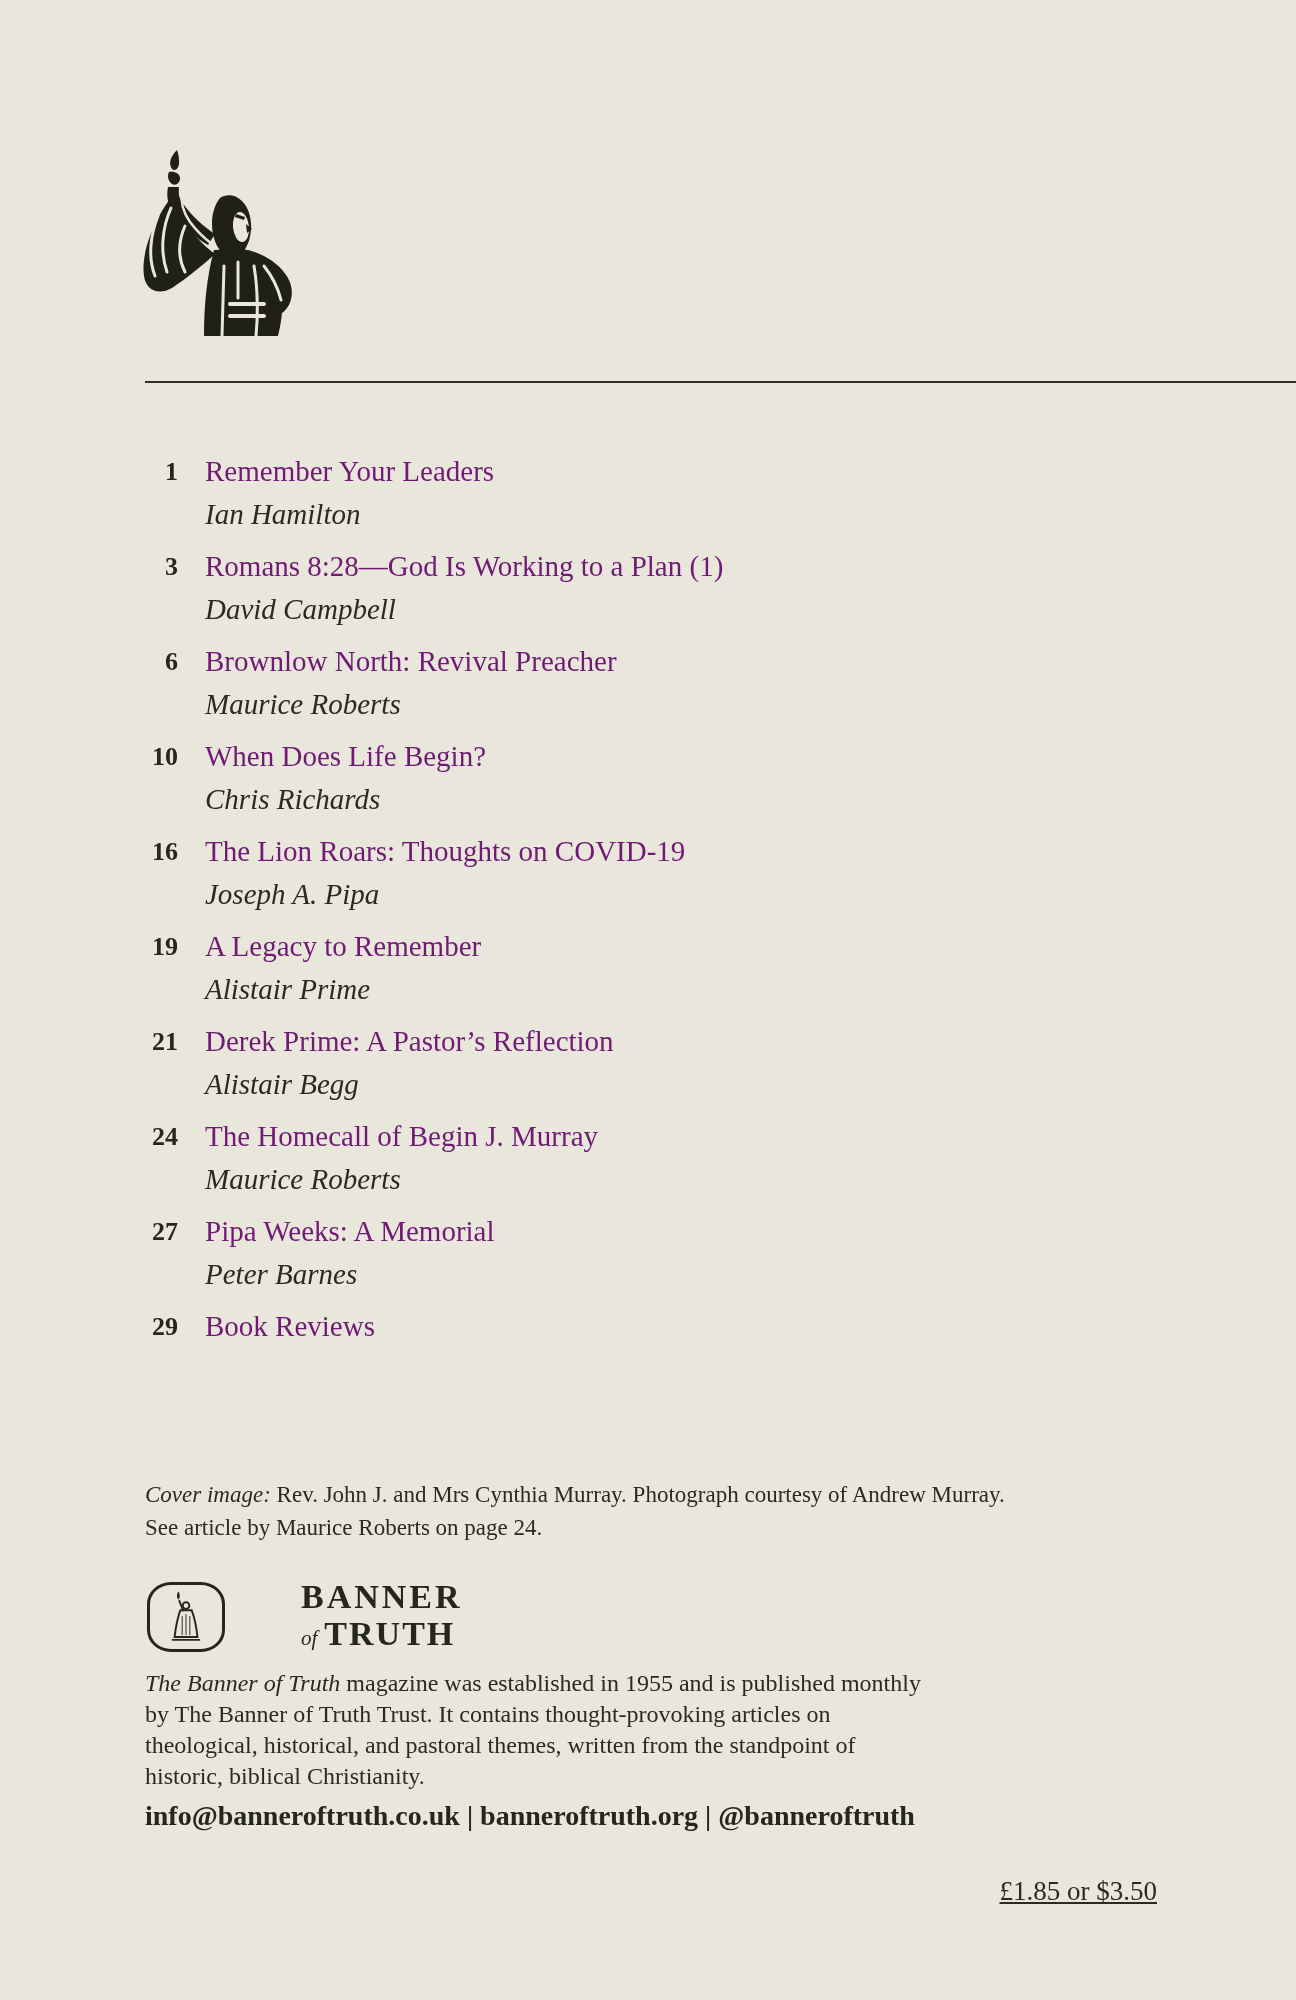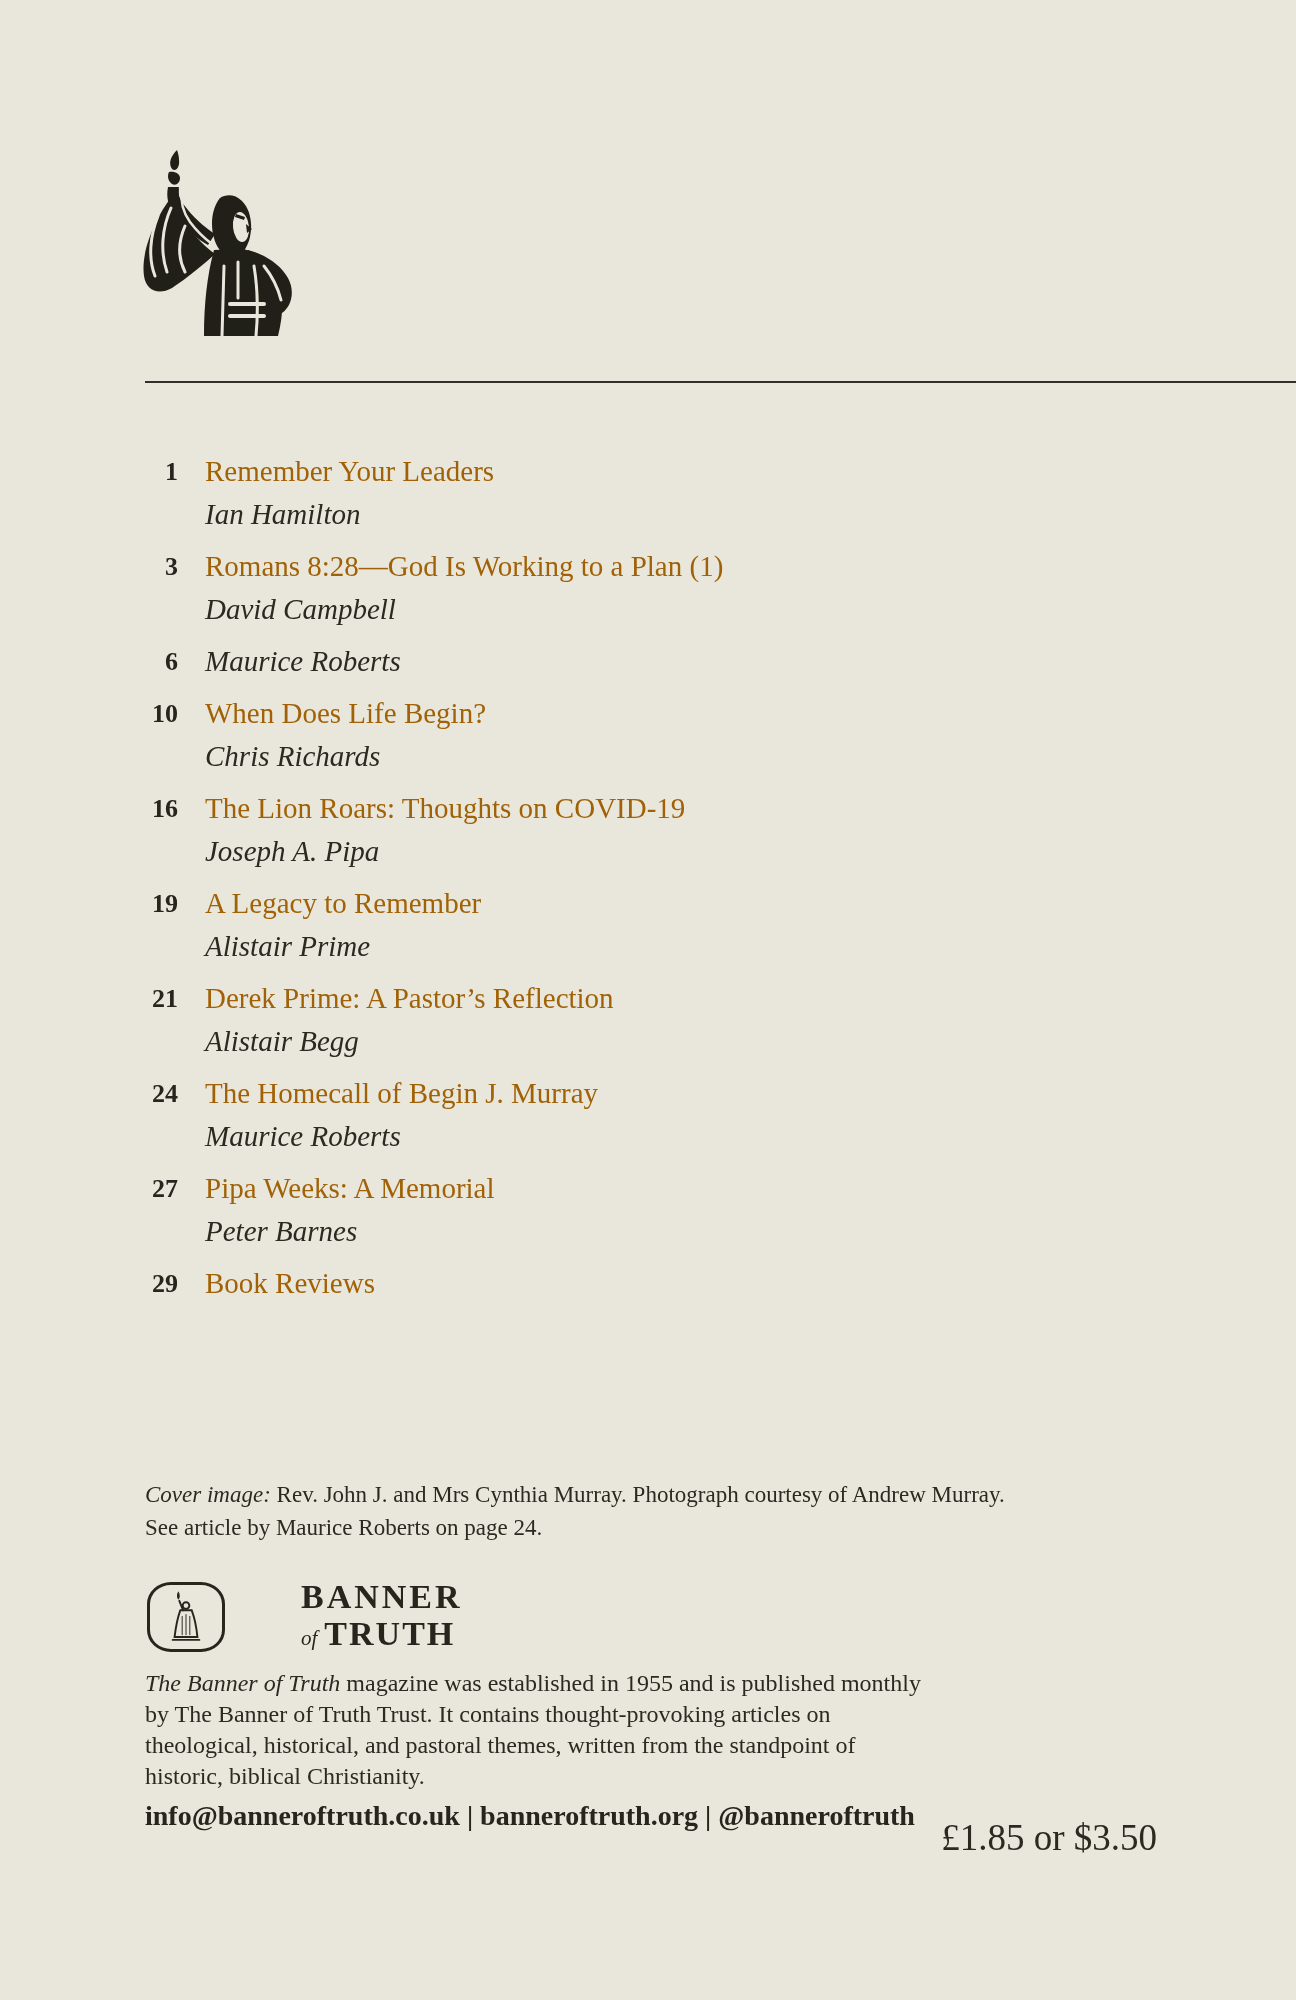--- a/index.html
+++ b/index.html
@@ -16,21 +16,21 @@
   
   .rule{position:absolute;left:145px;right:0;top:381px;height:2px;background:#31302a;}
   
   .toc{position:absolute;left:120px;top:450px;width:1050px;}
   .toc-entry{display:flex;align-items:flex-start;margin-bottom:9px;}
   .toc-num{
     width:58px;flex:0 0 58px;text-align:right;
     font-weight:700;font-size:26px;line-height:43px;color:#26251e;
   }
   .toc-body{margin-left:27px;}
-  .toc-title{font-size:29px;line-height:43px;white-space:nowrap;color:#a16207;}
+  .toc-title{font-size:29px;line-height:43px;white-space:nowrap;color:#701a75;}
   .toc-author{font-size:29px;line-height:43px;font-style:italic;white-space:nowrap;color:#2b2a22;}
   
   .cover-note{position:absolute;left:145px;top:1478px;width:1060px;font-size:23px;line-height:33px;color:#2b2a22;}
   .cover-note .lbl{font-style:italic;}
   
   .logo{position:absolute;left:145px;top:1580px;height:80px;}
   .logo-mark{
     position:absolute;left:2px;top:2px;width:72px;height:64px;
     border:3px solid #26251e;border-radius:24px / 22px;
   }
@@ -38,21 +38,21 @@
   .logo-text{position:absolute;left:116px;top:-1px;white-space:nowrap;margin-left:40px;}
   .logo-w1{font-size:34px;line-height:36px;letter-spacing:3px;font-weight:700;color:#26251e;}
   .logo-w2{font-size:34px;line-height:38px;letter-spacing:2px;font-weight:700;color:#26251e;}
   .logo-of{font-style:italic;font-weight:400;font-size:21px;letter-spacing:0;margin-right:7px;}
   
   .blurb{position:absolute;left:145px;top:1668px;width:920px;font-size:24px;line-height:31px;color:#2b2a22;}
   .blurb .lead{font-style:italic;}
   
   .contact{position:absolute;left:145px;top:1800px;font-size:28px;font-weight:700;color:#26251e;}
   
-  .price{position:absolute;right:139px;top:1816px;font-size:37px;color:#2b2a22;}
+  .price{position:absolute;right:139px;top:1876px;font-size:27px;color:#2b2a22;text-decoration:underline;}
 </style>
 </head>
 <body>
 
 <div class="page">
 
   <div class="brand-art">
     <svg viewBox="0 0 168 186" width="168" height="186" xmlns="http://www.w3.org/2000/svg">
       <g fill="#201f18" stroke="none">
         <path d="M47,0 C41,6 38,13 42,19 C46,22 50,17 49,10 C49,6 48,3 47,0 Z"></path>
@@ -96,20 +96,21 @@
       <div class="toc-entry">
       <div class="toc-num">3</div>
       <div class="toc-body">
         <div class="toc-title">Romans 8:28—God Is Working to a Plan (1)</div>
         <div class="toc-author">David Campbell</div>
       </div>
     </div>
       <div class="toc-entry">
       <div class="toc-num">6</div>
       <div class="toc-body">
+        <div class="toc-title">Brownlow North: Revival Preacher</div>
         <div class="toc-author">Maurice Roberts</div>
       </div>
     </div>
       <div class="toc-entry">
       <div class="toc-num">10</div>
       <div class="toc-body">
         <div class="toc-title">When Does Life Begin?</div>
         <div class="toc-author">Chris Richards</div>
       </div>
     </div>

